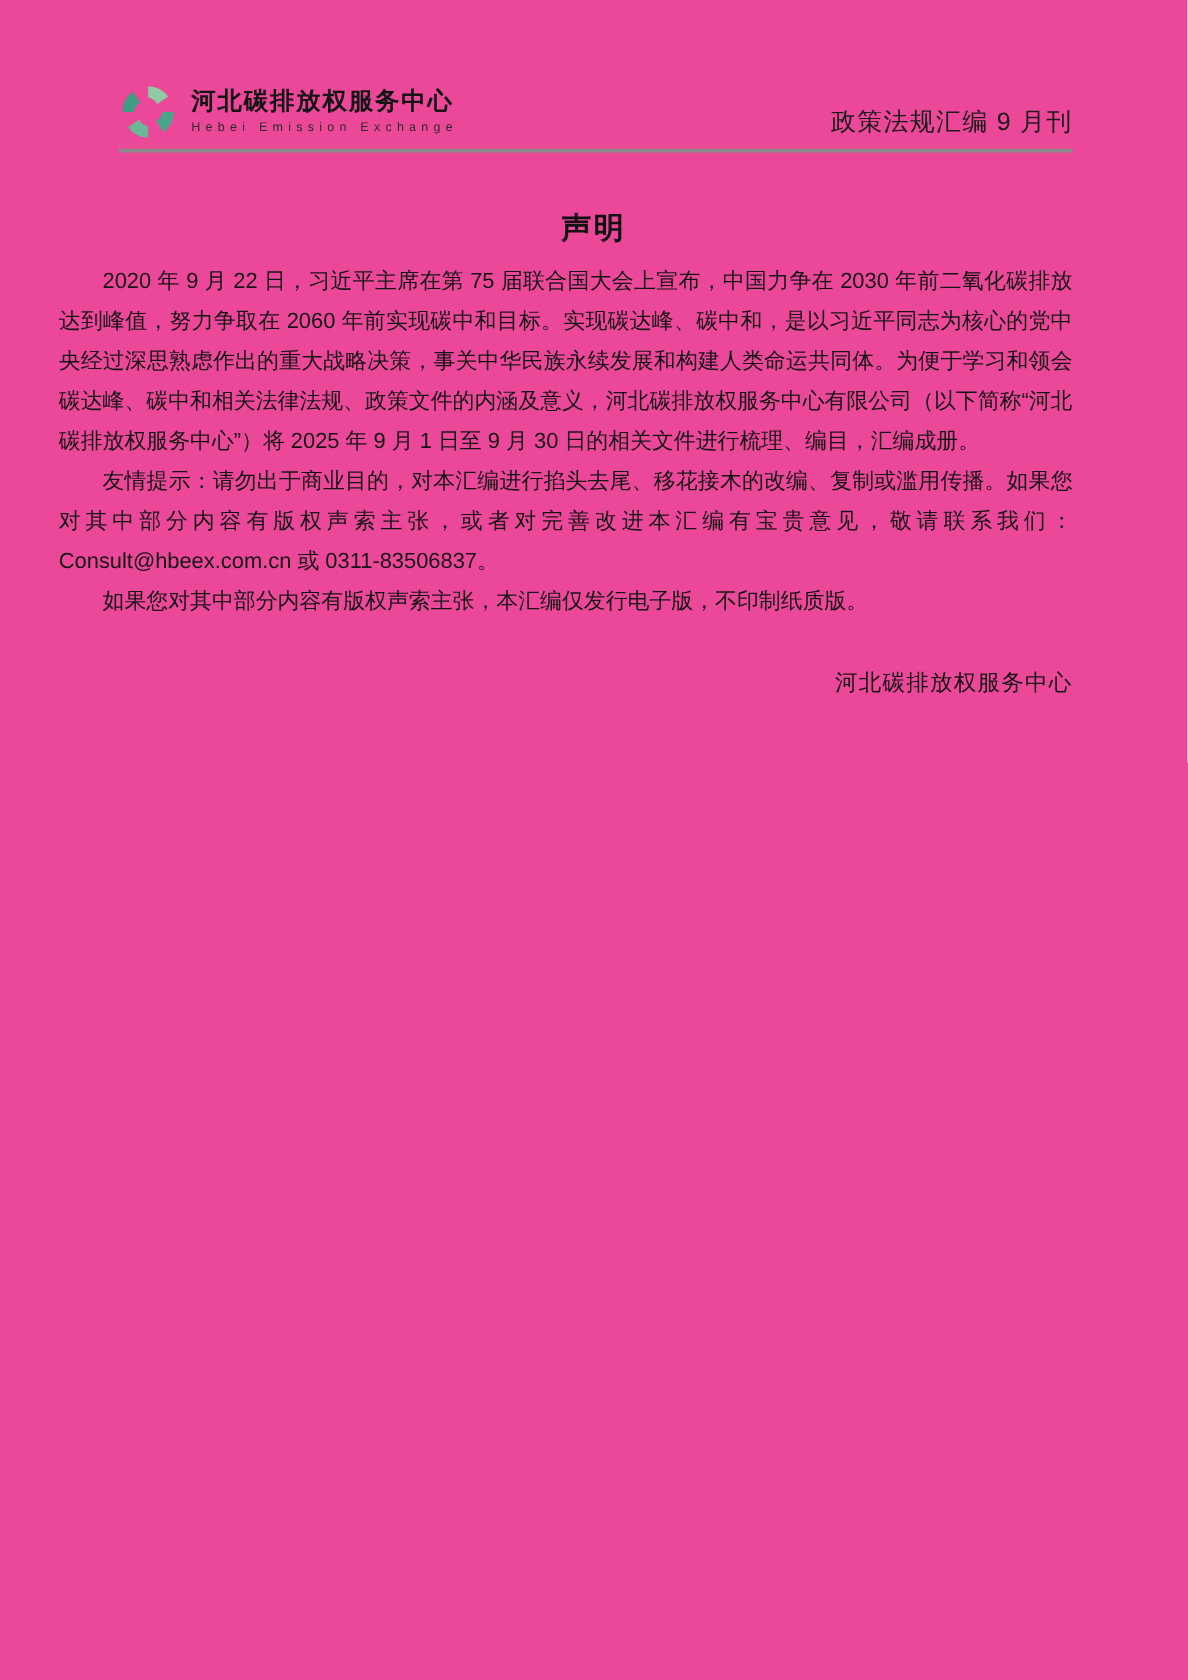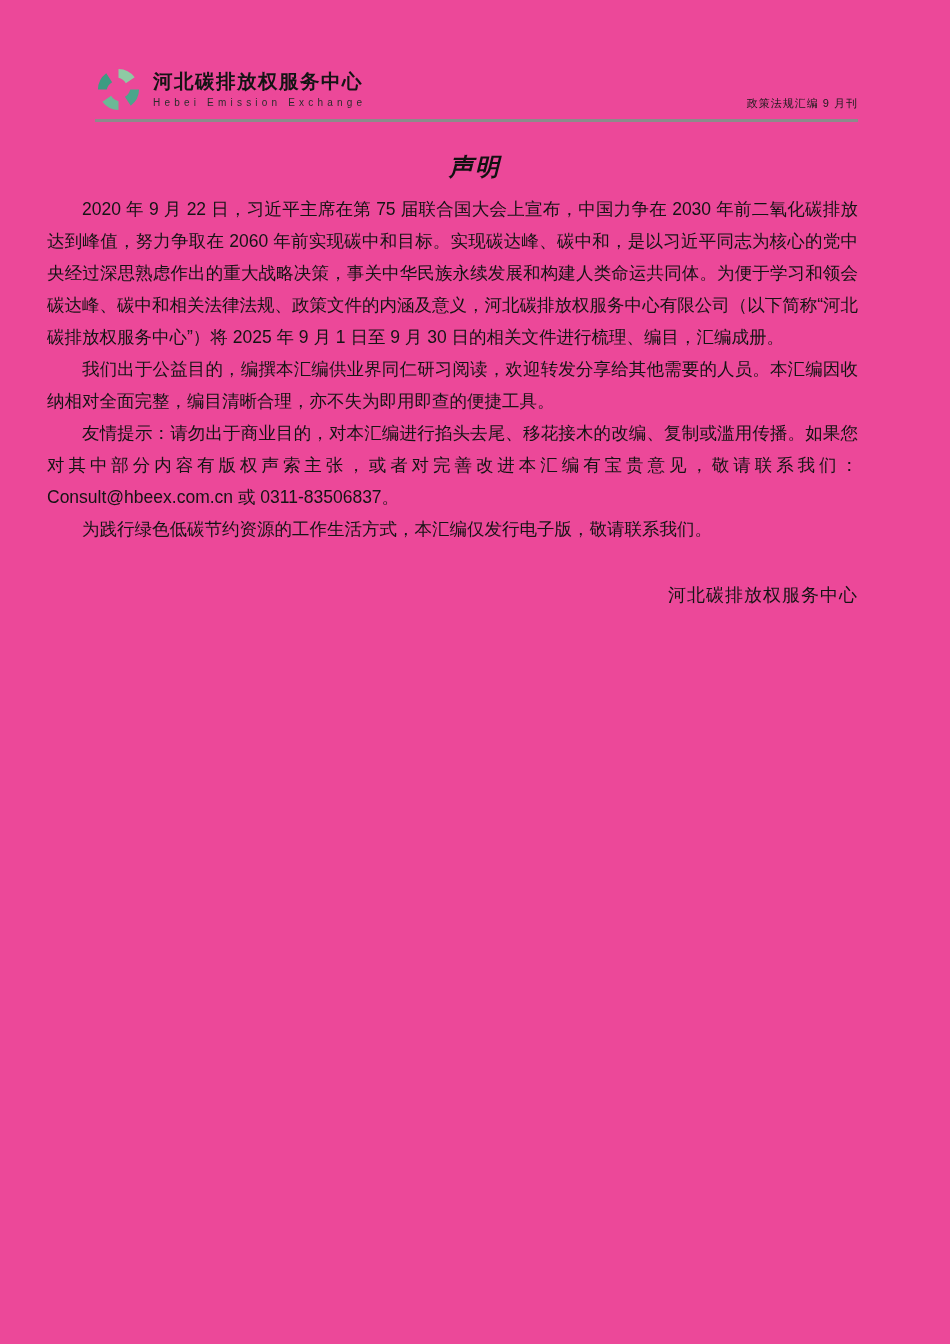--- a/index.html
+++ b/index.html
@@ -40,35 +40,34 @@
     line-height: 1.2;
   }
   .logo-name-en {
     margin-top: 3px;
     font-size: 10px;
     letter-spacing: 4.2px;
     color: #2b2b2b;
     line-height: 1.2;
   }
   .issue-label {
-    font-size: 11px;
+    font-size: 20px;
     color: #1a1a1a;
     padding-bottom: 2px;
     letter-spacing: 1px;
     white-space: nowrap;
   }
   
   .doc-title {
-    margin-top: 29px;
+    margin-top: 44px;
     text-align: center;
     font-size: 24px;
     font-weight: 700;
     color: #111111;
     letter-spacing: 2px;
-    font-style: italic;
   }
   .doc-body {
     margin: 10px 92px 0 47px;
     font-size: 17.5px;
     line-height: 32px;
     text-align: justify;
     color: #141414;
   }
   .doc-body p {
     text-indent: 2em;
@@ -104,20 +103,19 @@
         <span class="logo-name-en">Hebei Emission Exchange</span>
       </span>
     </div>
     <div class="issue-label">政策法规汇编 9 月刊</div>
   </div>
 
   <h1 class="doc-title">声明</h1>
 
   <div class="doc-body">
     <p>2020 年 9 月 22 日，习近平主席在第 75 届联合国大会上宣布，中国力争在 2030 年前二氧化碳排放达到峰值，努力争取在 2060 年前实现碳中和目标。实现碳达峰、碳中和，是以习近平同志为核心的党中央经过深思熟虑作出的重大战略决策，事关中华民族永续发展和构建人类命运共同体。为便于学习和领会碳达峰、碳中和相关法律法规、政策文件的内涵及意义，河北碳排放权服务中心有限公司（以下简称“河北碳排放权服务中心”）将 2025 年 9 月 1 日至 9 月 30 日的相关文件进行梳理、编目，汇编成册。</p>
-    <p>我们出于公益目的，编撰本汇编供业界同仁研习阅读，欢迎转发分享给其他需要的人员。本汇编因收纳相对全面完整，编目清晰合理，亦不失为即用即查的便捷工具。</p>
     <p>友情提示：请勿出于商业目的，对本汇编进行掐头去尾、移花接木的改编、复制或滥用传播。如果您对其中部分内容有版权声索主张，或者对完善改进本汇编有宝贵意见，敬请联系我们：Consult@hbeex.com.cn 或 0311-83506837。</p>
-    <p>为践行绿色低碳节约资源的工作生活方式，本汇编仅发行电子版，敬请联系我们。</p>
+    <p>如果您对其中部分内容有版权声索主张，本汇编仅发行电子版，不印制纸质版。</p>
   </div>
 
   <div class="signature">河北碳排放权服务中心</div>
 
 </div>
 
 </body></html>

